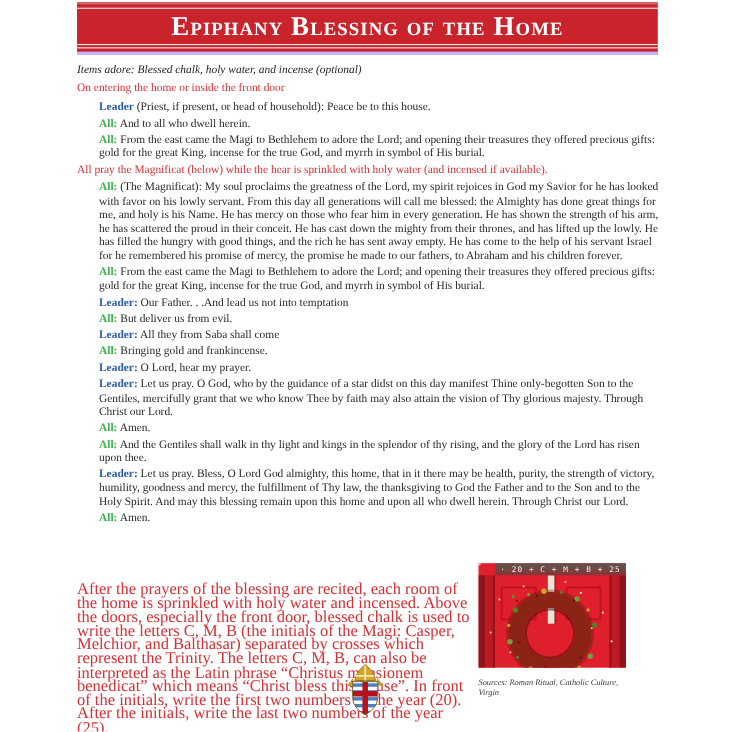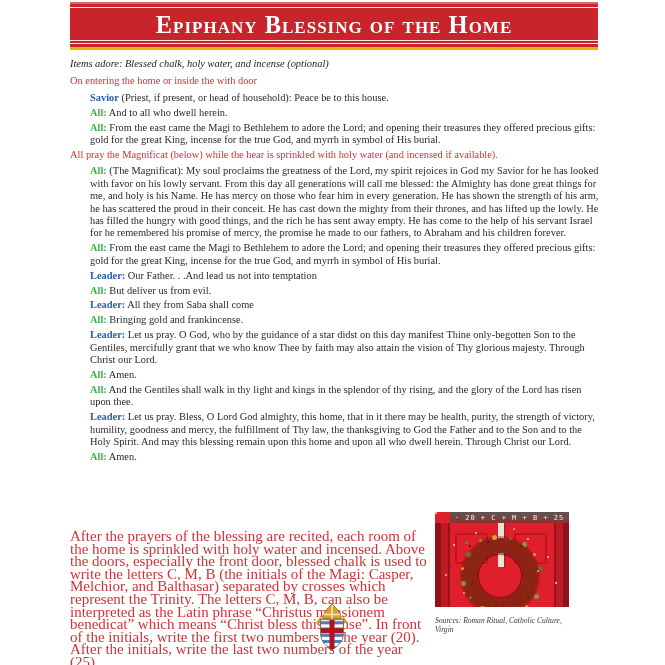--- a/index.html
+++ b/index.html
@@ -5,21 +5,21 @@
   html,body{margin:0;padding:0;}
   body{
     width:665px;height:665px;background:#ffffff;position:relative;overflow:hidden;
     font-family:"Liberation Serif","DejaVu Serif",serif;color:#2b2926;
     -webkit-font-smoothing:antialiased;
   }
   
   .banner{
     position:absolute;left:70px;top:2px;width:528px;height:48px;box-sizing:border-box;
     background:var(--banner-red,#c9242c);
-    border-top:2px solid #da676c;border-bottom:3px solid #eab308;
+    border-top:2px solid #da676c;border-bottom:3px solid #c4b5fd;
   }
   .banner .hairline{position:absolute;left:0;right:0;height:1px;background:#f7e9e9;}
   .hairline.h-top{top:3px}
   .hairline.h-bot1{bottom:6px}
   .hairline.h-bot2{bottom:3px}
   .banner h1{
     margin:0;height:43px;line-height:42px;text-align:center;
     font-variant:small-caps;font-weight:600;font-size:24.5px;letter-spacing:1px;
     color:#ffffff;white-space:nowrap;
   }
@@ -82,31 +82,32 @@
 <header class="banner">
   <div class="hairline h-top"></div>
   <h1>Epiphany Blessing of the Home</h1>
   <div class="hairline h-bot1"></div>
   <div class="hairline h-bot2"></div>
 </header>
 
 <main class="content">
   <p class="note">Items adore: Blessed chalk, holy water, and incense (optional)</p>
   <div>
-      <p class="rubric">On entering the home or inside the with door</p>
-      <p class="line"><span class="speaker speaker-leader">Savior</span> (Priest, if present, or head of household): Peace be to this house.</p>
+      <p class="rubric">On entering the home or inside the front door</p>
+      <p class="line"><span class="speaker speaker-leader">Leader</span> (Priest, if present, or head of household): Peace be to this house.</p>
       <p class="line"><span class="speaker speaker-all">All:</span> And to all who dwell herein.</p>
       <p class="line"><span class="speaker speaker-all">All:</span> From the east came the Magi to Bethlehem to adore the Lord; and opening their treasures they offered precious gifts: gold for the great King, incense for the true God, and myrrh in symbol of His burial.</p>
       <p class="rubric">All pray the Magnificat (below) while the hear is sprinkled with holy water (and incensed if available).</p>
       <p class="line"><span class="speaker speaker-all">All:</span> (The Magnificat): My soul proclaims the greatness of the Lord, my spirit rejoices in God my Savior for he has looked with favor on his lowly servant. From this day all generations will call me blessed: the Almighty has done great things for me, and holy is his Name. He has mercy on those who fear him in every generation. He has shown the strength of his arm, he has scattered the proud in their conceit. He has cast down the mighty from their thrones, and has lifted up the lowly. He has filled the hungry with good things, and the rich he has sent away empty. He has come to the help of his servant Israel for he remembered his promise of mercy, the promise he made to our fathers, to Abraham and his children forever.</p>
       <p class="line"><span class="speaker speaker-all">All:</span> From the east came the Magi to Bethlehem to adore the Lord; and opening their treasures they offered precious gifts: gold for the great King, incense for the true God, and myrrh in symbol of His burial.</p>
       <p class="line"><span class="speaker speaker-leader">Leader:</span> Our Father. . .And lead us not into temptation</p>
       <p class="line"><span class="speaker speaker-all">All:</span> But deliver us from evil.</p>
       <p class="line"><span class="speaker speaker-leader">Leader:</span> All they from Saba shall come</p>
       <p class="line"><span class="speaker speaker-all">All:</span> Bringing gold and frankincense.</p>
+      <p class="line"><span class="speaker speaker-leader">Leader:</span> O Lord, hear my prayer.</p>
       <p class="line"><span class="speaker speaker-leader">Leader:</span> Let us pray. O God, who by the guidance of a star didst on this day manifest Thine only-begotten Son to the Gentiles, mercifully grant that we who know Thee by faith may also attain the vision of Thy glorious majesty. Through Christ our Lord.</p>
       <p class="line"><span class="speaker speaker-all">All:</span> Amen.</p>
       <p class="line"><span class="speaker speaker-all">All:</span> And the Gentiles shall walk in thy light and kings in the splendor of thy rising, and the glory of the Lord has risen upon thee.</p>
       <p class="line"><span class="speaker speaker-leader">Leader:</span> Let us pray. Bless, O Lord God almighty, this home, that in it there may be health, purity, the strength of victory, humility, goodness and mercy, the fulfillment of Thy law, the thanksgiving to God the Father and to the Son and to the Holy Spirit. And may this blessing remain upon this home and upon all who dwell herein. Through Christ our Lord.</p>
       <p class="line"><span class="speaker speaker-all">All:</span> Amen.</p>
     </div>
 </main>
 
 <section class="closing">
   <p>After the prayers of the blessing are recited, each room of the home is sprinkled with holy water and incensed. Above the doors, especially the front door, blessed chalk is used to write the letters C, M, B (the initials of the Magi: Casper, Melchior, and Balthasar) separated by crosses which represent the Trinity. The letters C, M, B, can also be interpreted as the Latin phrase “Christus mansionem benedicat” which means “Christ bless this house”. In front of the initials, write the first two numbers of the year (20). After the initials, write the last two numbers of the year (25).</p>

